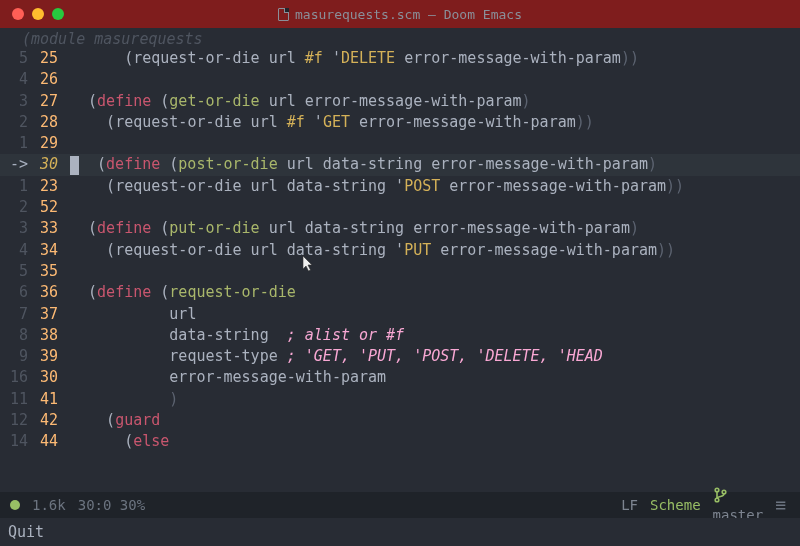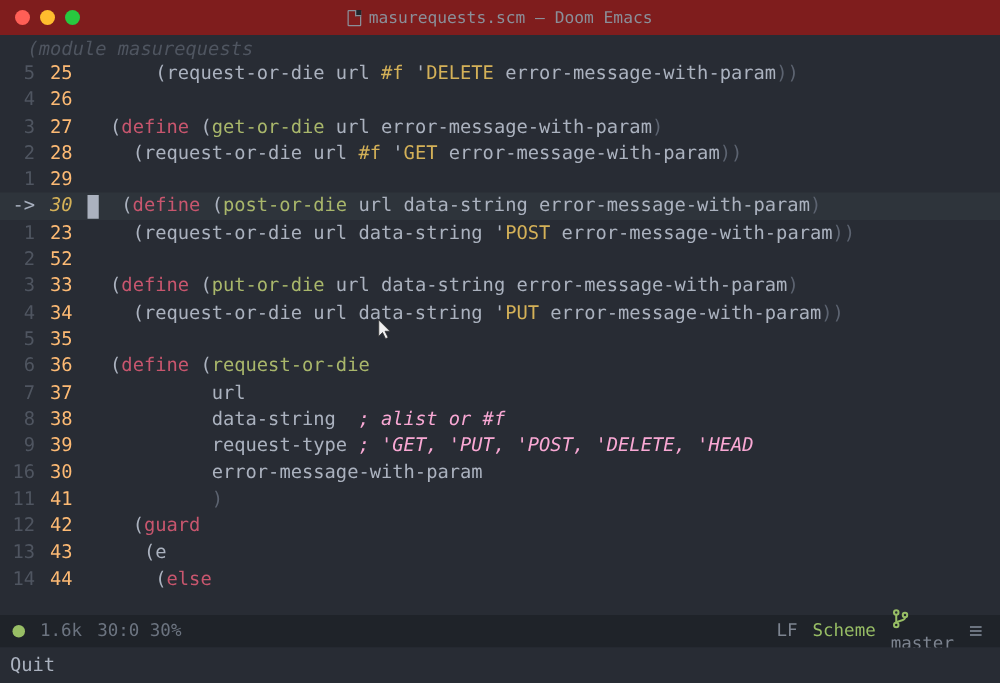--- a/index.html
+++ b/index.html
@@ -198,21 +198,20 @@
     <div class="line"><div class="rel">3</div><div class="abs">33</div><div class="code">  (<span class="kw">define</span> (<span class="fn">put-or-die</span> url data-string error-message-with-param<span class="paren-dim">)</span></div></div>
     <div class="line"><div class="rel">4</div><div class="abs">34</div><div class="code">    (request-or-die url data-string '<span class="type">PUT</span> error-message-with-param<span class="paren-dim">))</span></div></div>
     <div class="line"><div class="rel">5</div><div class="abs">35</div><div class="code"></div></div>
     <div class="line"><div class="rel">6</div><div class="abs">36</div><div class="code">  (<span class="kw">define</span> (<span class="fn">request-or-die</span></div></div>
     <div class="line"><div class="rel">7</div><div class="abs">37</div><div class="code">           url</div></div>
     <div class="line"><div class="rel">8</div><div class="abs">38</div><div class="code">           data-string  <span class="comment">; alist or #f</span></div></div>
     <div class="line"><div class="rel">9</div><div class="abs">39</div><div class="code">           request-type <span class="comment">; 'GET, 'PUT, 'POST, 'DELETE, 'HEAD</span></div></div>
     <div class="line"><div class="rel">16</div><div class="abs">30</div><div class="code">           error-message-with-param</div></div>
     <div class="line"><div class="rel">11</div><div class="abs">41</div><div class="code">           <span class="paren-dim">)</span></div></div>
     <div class="line"><div class="rel">12</div><div class="abs">42</div><div class="code">    (<span class="kw">guard</span></div></div>
-    <div class="line"><div class="rel">13</div><div class="abs">43</div><div class="code">     (e</div></div>
     <div class="line"><div class="rel">14</div><div class="abs">44</div><div class="code">      (<span class="kw">else</span></div></div>
   </div>
 
 <svg class="mouse-cursor" viewBox="0 0 12 18">
   <path d="M1 1 L1 14 L4 11 L6.5 16 L8.5 15 L6 10 L10 10 Z" fill="#f0f0f0" stroke="#333" stroke-width="0.6"></path>
 </svg>
 
 <div class="modeline">
   <span class="ml-dot"></span>
   <span>1.6k</span>

